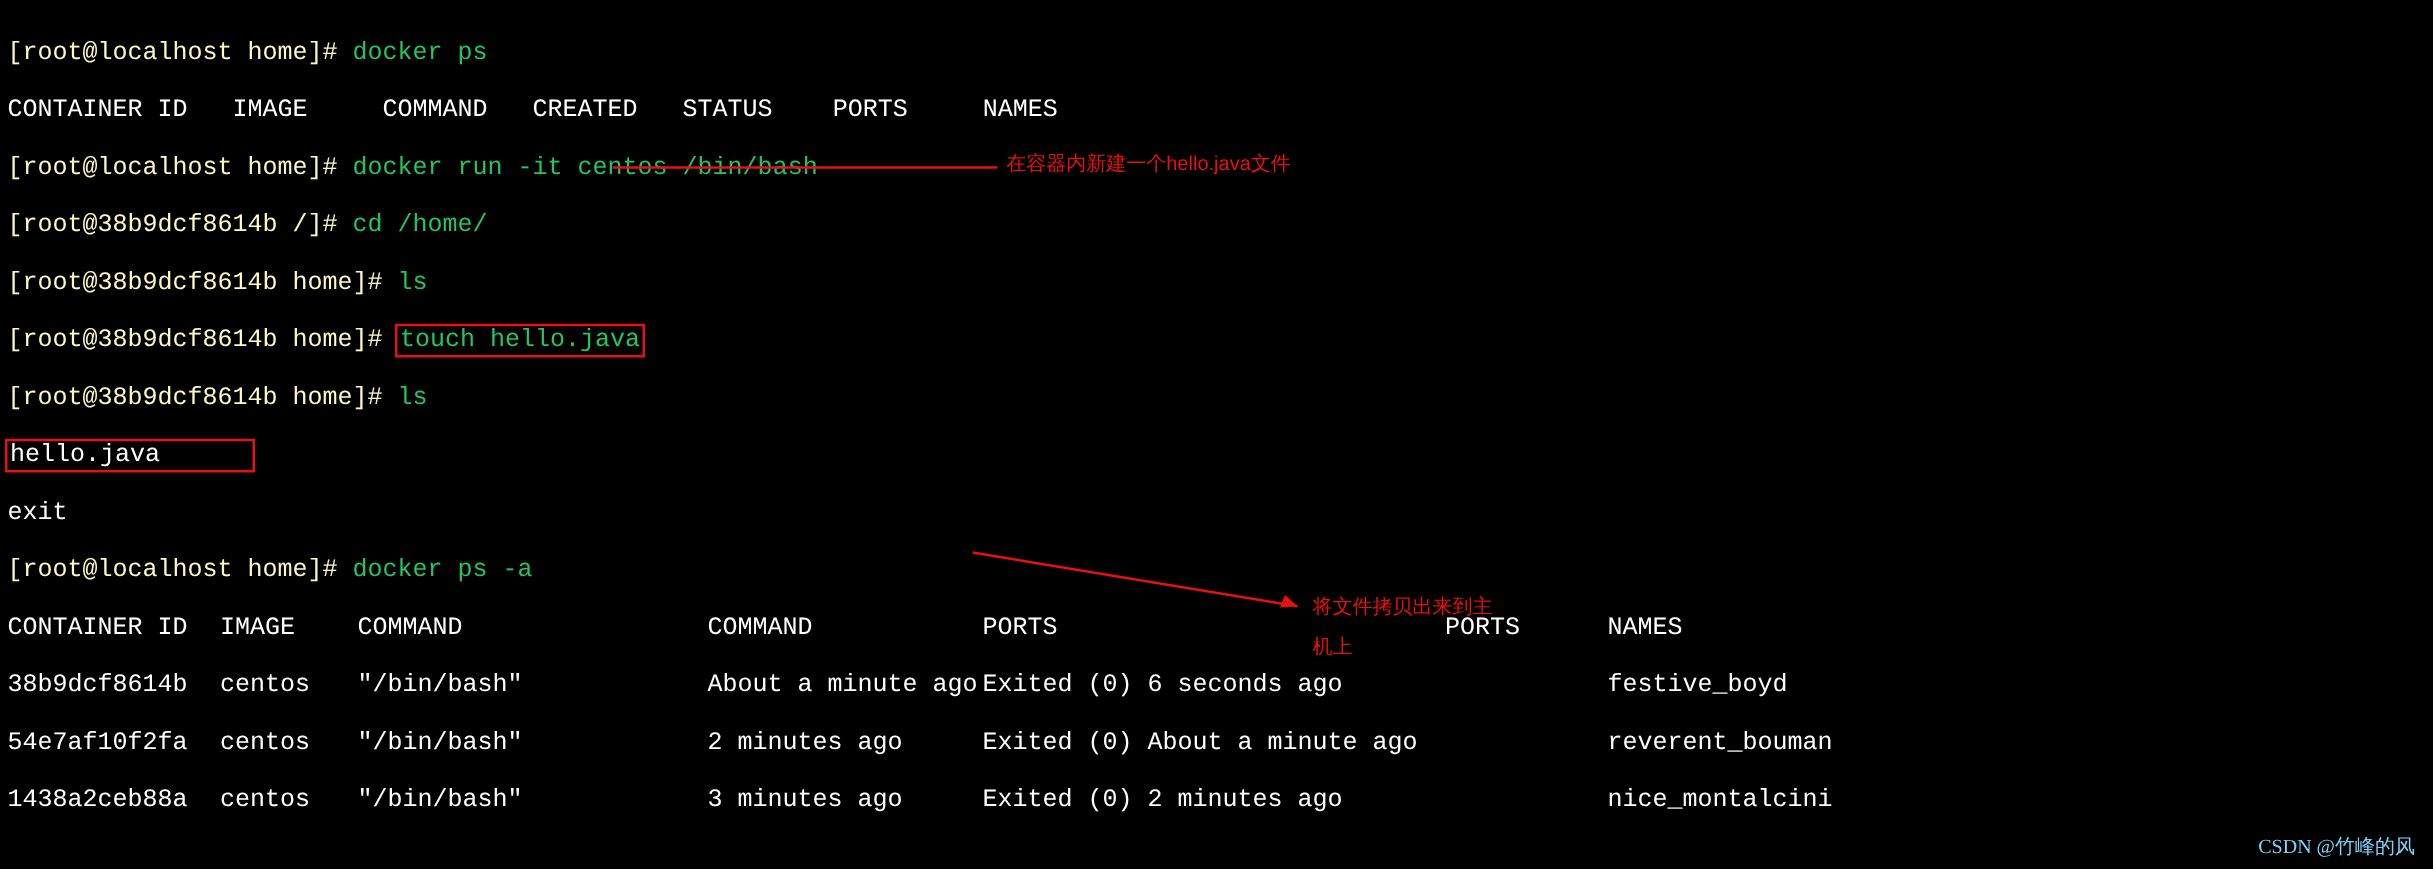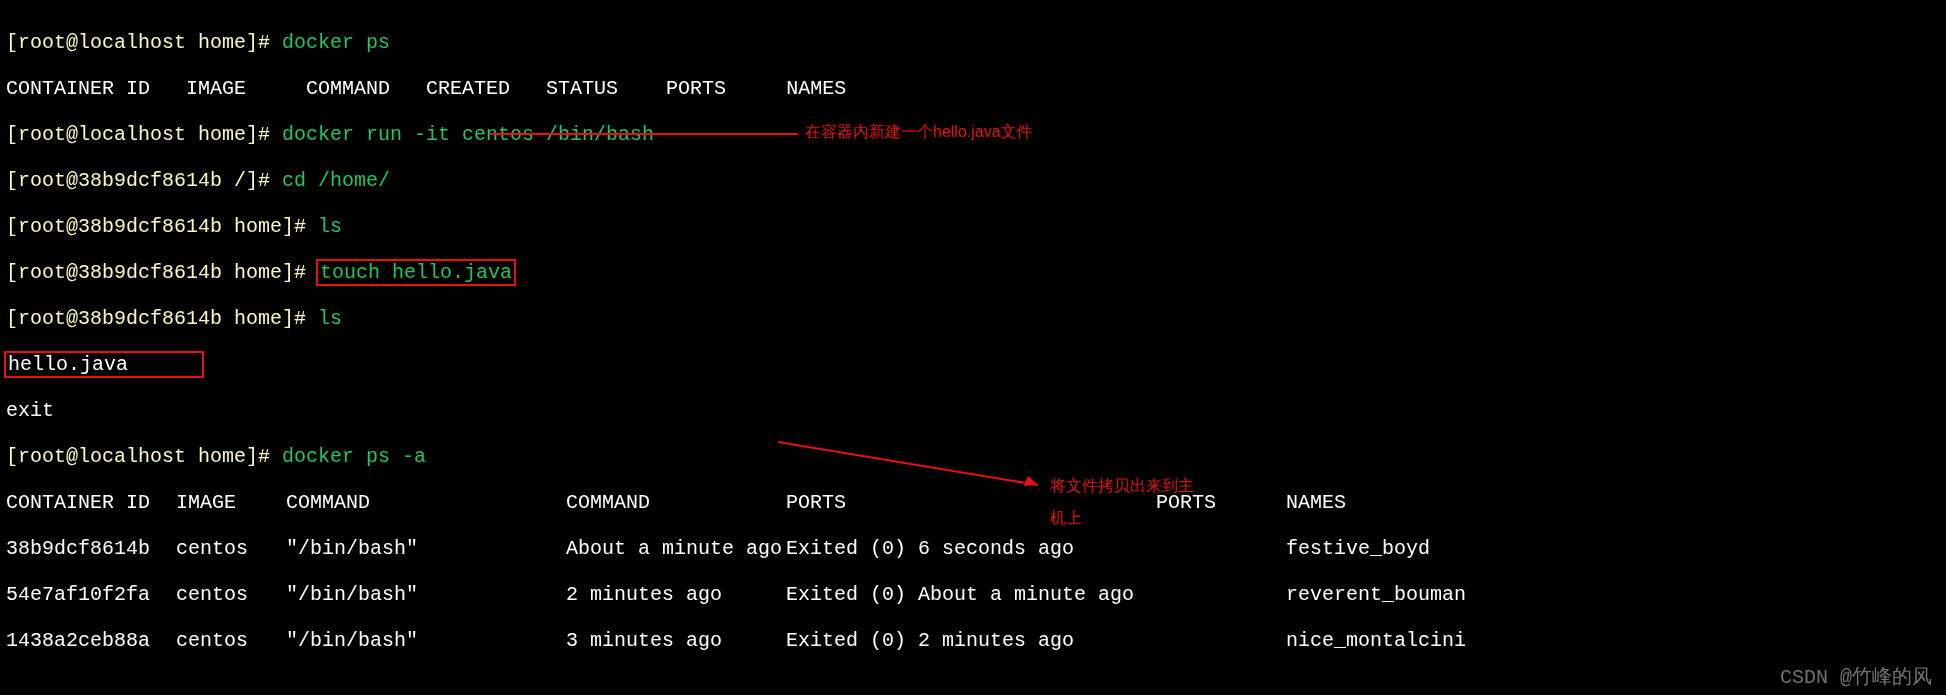--- a/index.html
+++ b/index.html
@@ -37,23 +37,23 @@
     color: #e8110f;
     font-family: "Microsoft YaHei", "SimSun", sans-serif;
     font-size: 16px;
     line-height: 32px;
     white-space: normal;
   }
   .watermark {
     position: absolute;
     bottom: 6px;
     right: 14px;
-    color: #737373;
-    font-size: 20px;
-    font-family: Liberation Mono, monospace;
+    color: #7dd3fc;
+    font-size: 16px;
+    font-family: Liberation Serif, serif;
   }
   .col { display: inline-block; }
 </style>
 </head>
 <body>
 
 <div class="terminal">
 <span class="row"><span class="prompt">[root@localhost home]# </span><span class="cmd">docker ps</span></span>
 <span class="row">CONTAINER ID   IMAGE     COMMAND   CREATED   STATUS    PORTS     NAMES</span>
 <span class="row"><span class="prompt">[root@localhost home]# </span><span class="cmd">docker run -it centos /bin/bash</span></span>

